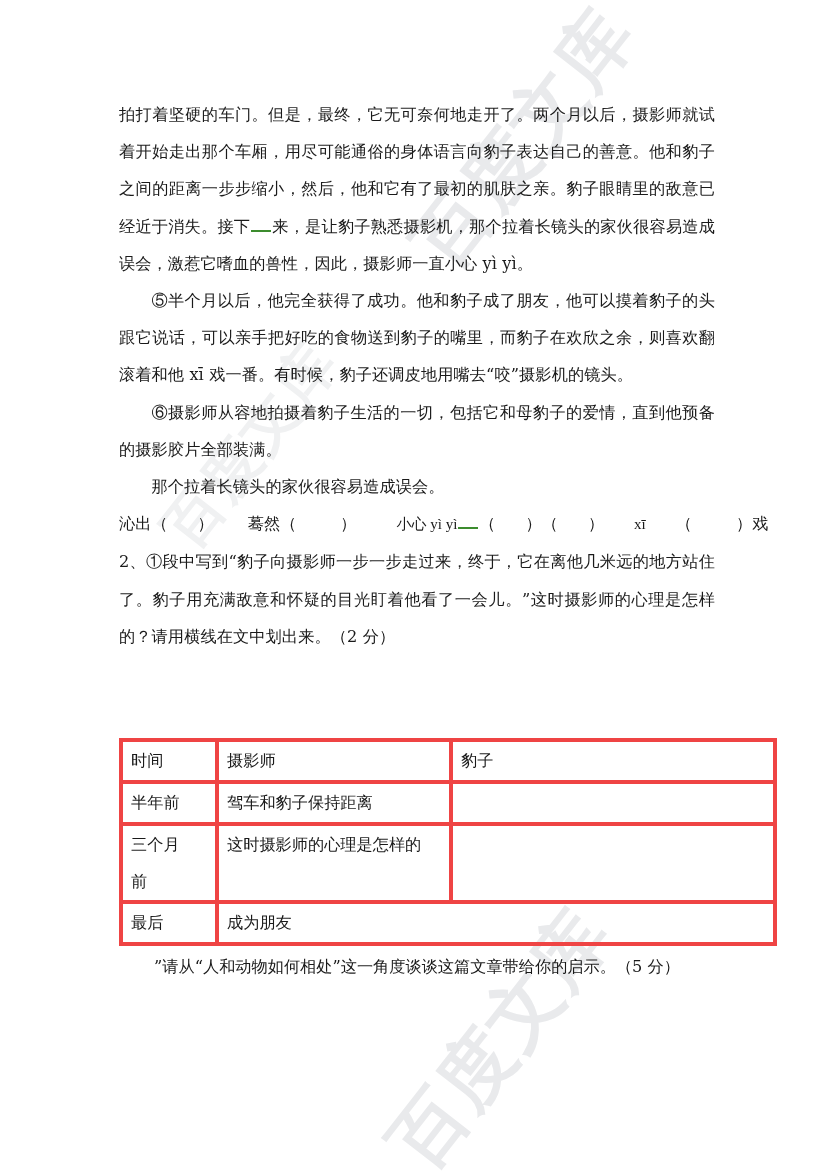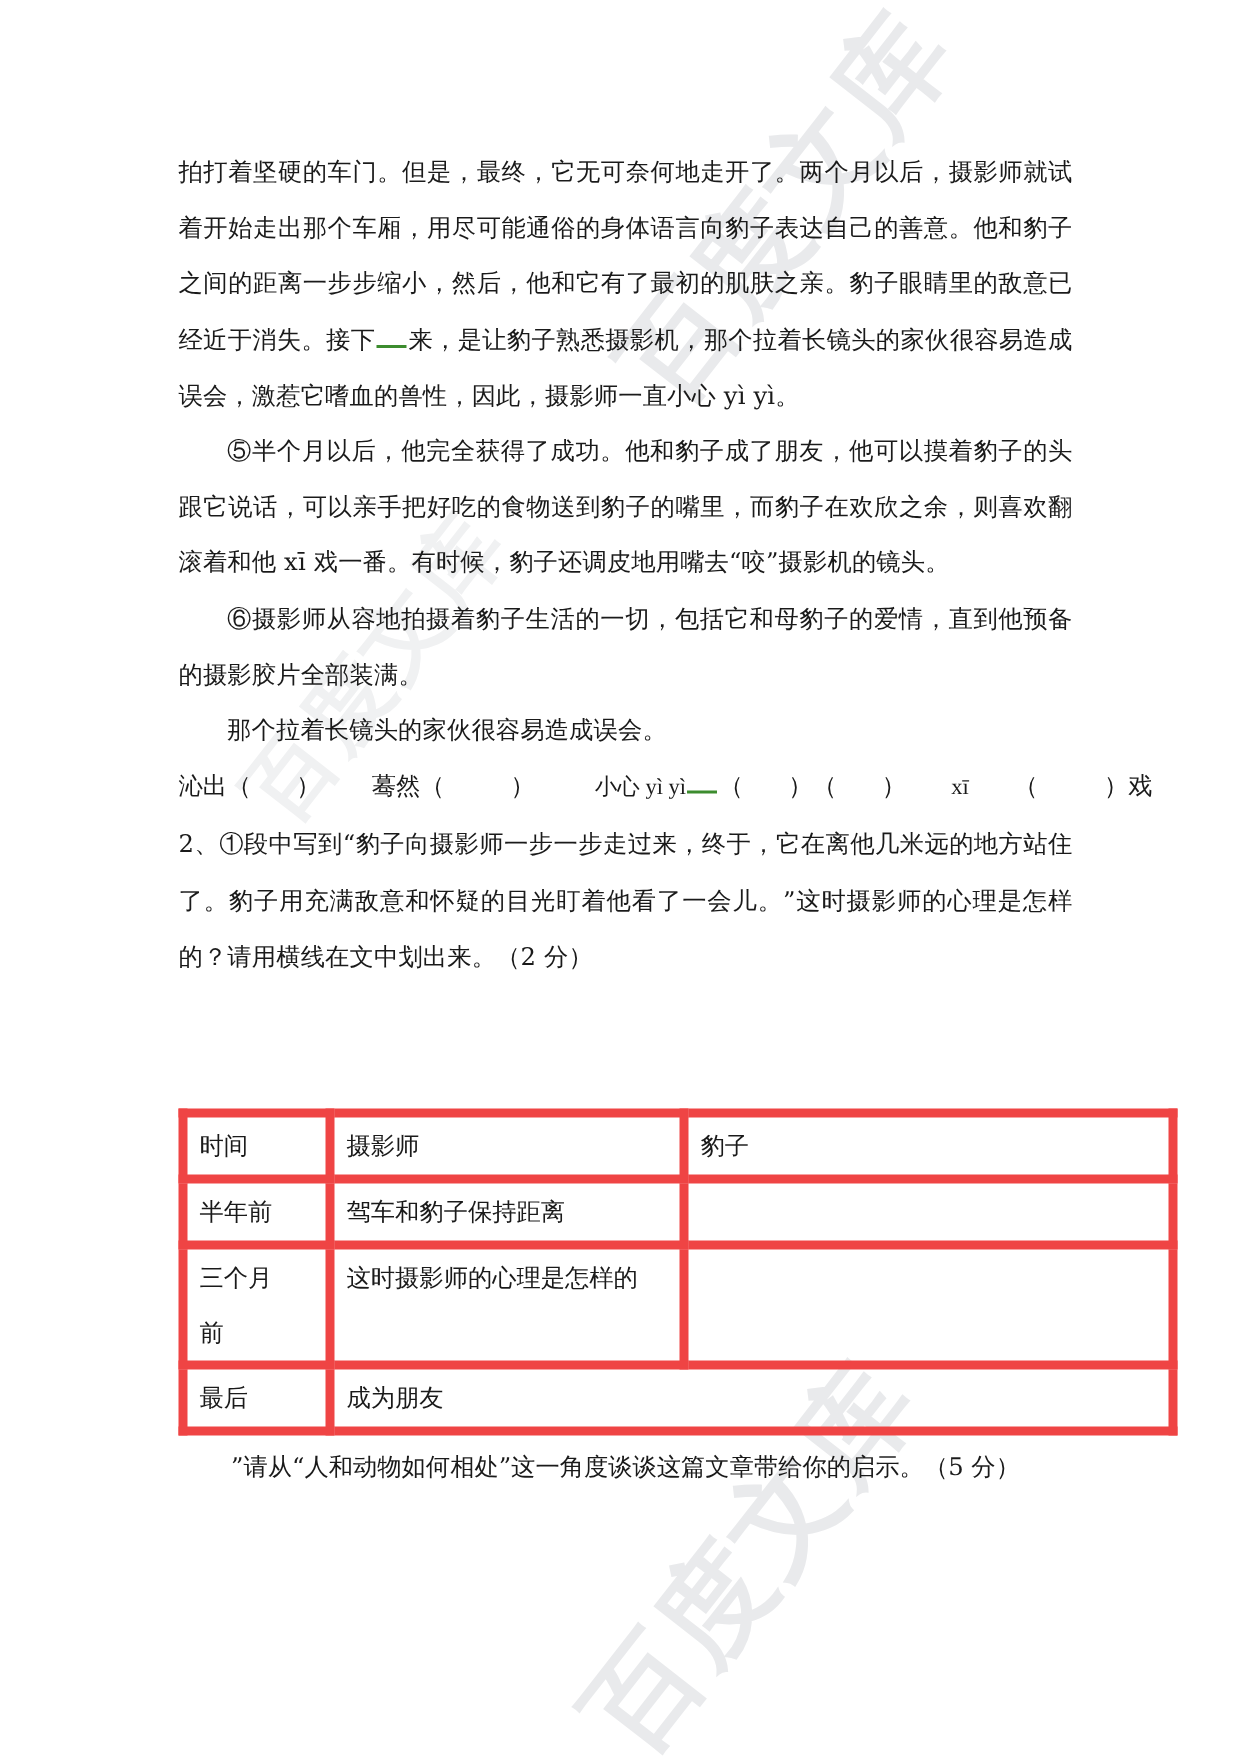--- a/index.html
+++ b/index.html
@@ -99,21 +99,21 @@
   .gap-c { display: inline-block; width: 30px; }
 
   
   .tbl-wrap { margin-top: 9px; }
   table.grid {
     border-collapse: collapse;
     width: 596px;
     table-layout: fixed;
   }
   table.grid td {
-    border: 6px solid #ef4444;
+    border: 4px solid #ef4444;
     font-size: 16.2px;
     line-height: 37.2px;
     padding: 0 8px;
     vertical-align: top;
     height: 38px;
   }
   td.c1 { width: 76px; }
   td.c2 { width: 214px; }
   td.c3 { width: 304px; }
   td.tall { height: 76px; }

